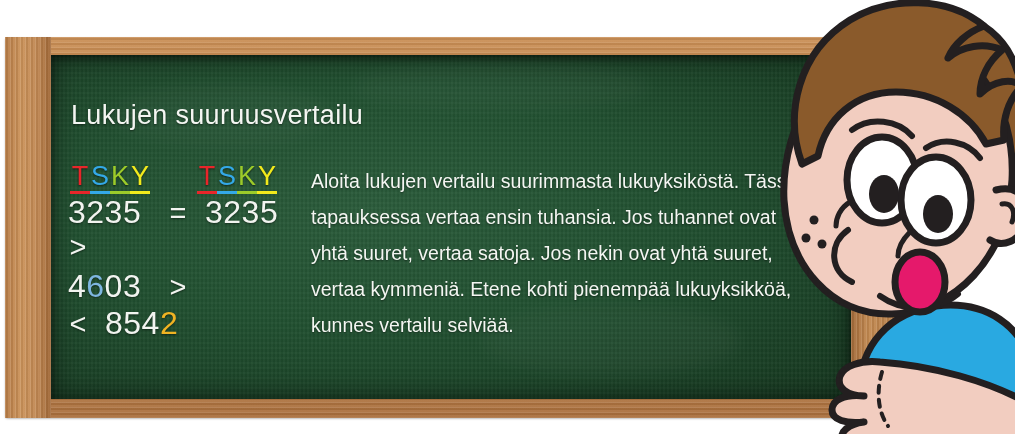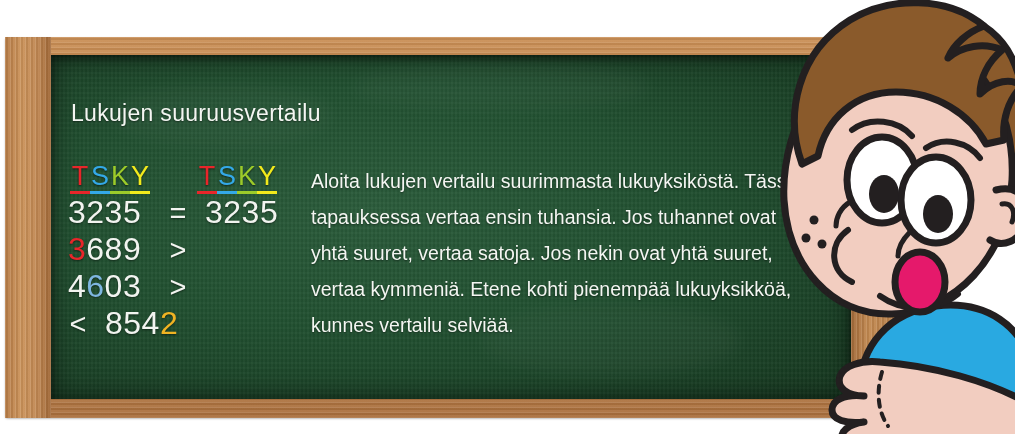--- a/index.html
+++ b/index.html
@@ -66,21 +66,21 @@
   .chalk-smudge {
     position:absolute; border-radius:50%;
     background:rgba(220,235,220,.035);
     filter:blur(9px);
     pointer-events:none;
   }
 
   .board-title {
     position:absolute; left:20px; top:45px;
     color:#f4f6f2;
-    font-size:23px;
+    font-size:27px;
     letter-spacing:.3px;
     text-shadow:0 1px 2px rgba(0,0,0,.45);
     white-space:nowrap;
   }
 
   
   .calc-area { position:absolute; left:8px; top:105px; width:258px; }
 
   .legend-row { display:flex; align-items:flex-end; height:34px; }
   .tsky { display:flex; }
@@ -157,21 +157,20 @@
           </div>
         </div>
 
         <div id="cmp-rows">
             <div class="cmp-row">
               <span class="num left"><span class="dig" style="color: rgb(242, 244, 240);">3</span><span class="dig" style="color: rgb(242, 244, 240);">2</span><span class="dig" style="color: rgb(242, 244, 240);">3</span><span class="dig" style="color: rgb(242, 244, 240);">5</span></span>
               <span class="op">=</span>
               <span class="num right"><span class="dig" style="color: rgb(242, 244, 240);">3</span><span class="dig" style="color: rgb(242, 244, 240);">2</span><span class="dig" style="color: rgb(242, 244, 240);">3</span><span class="dig" style="color: rgb(242, 244, 240);">5</span></span>
             </div>
             <div class="cmp-row">
-              <span class="num left"><span class="dig" style="color: rgb(232, 38, 42);">3</span><span class="dig" style="color: rgb(242, 244, 240);">6</span><span class="dig" style="color: rgb(242, 244, 240);">8</span><span class="dig" style="color: rgb(242, 244, 240);">9</span></span>
               <span class="op">&gt;</span>
             </div>
             <div class="cmp-row">
               <span class="num left"><span class="dig" style="color: rgb(242, 244, 240);">4</span><span class="dig" style="color: rgb(126, 182, 224);">6</span><span class="dig" style="color: rgb(242, 244, 240);">0</span><span class="dig" style="color: rgb(242, 244, 240);">3</span></span>
               <span class="op">&gt;</span>
             </div>
             <div class="cmp-row">
               <span class="op">&lt;</span>
               <span class="num right"><span class="dig" style="color: rgb(242, 244, 240);">8</span><span class="dig" style="color: rgb(242, 244, 240);">5</span><span class="dig" style="color: rgb(242, 244, 240);">4</span><span class="dig" style="color: rgb(240, 179, 35);">2</span></span>
             </div>

